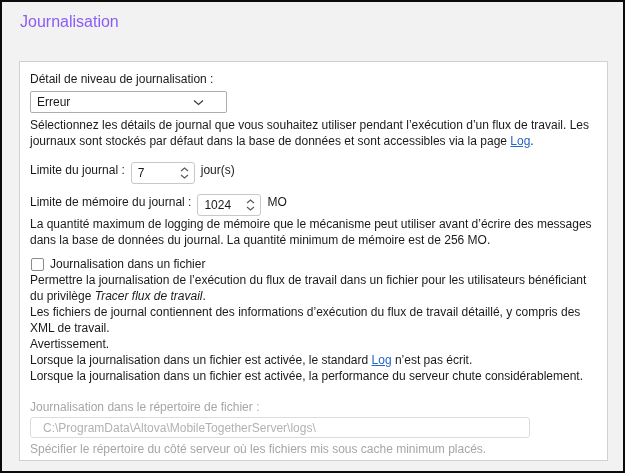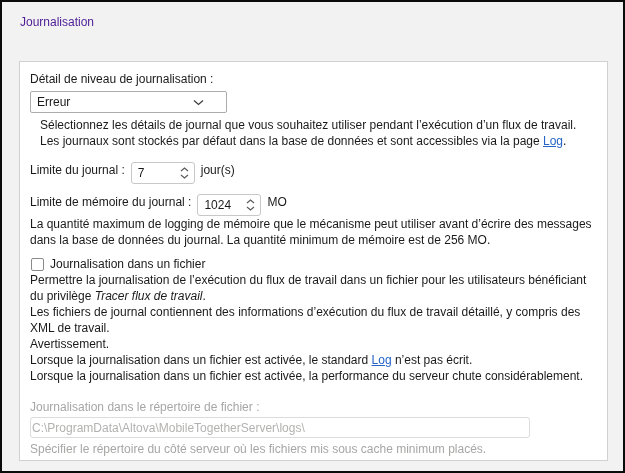--- a/index.html
+++ b/index.html
@@ -8,22 +8,22 @@
     width:625px; height:473px;
     box-sizing:border-box;
     border:2px solid #0b0b0b;
     background:#f2f2f2;
     font-family:"Liberation Sans", sans-serif;
     color:#1a1a1a;
     overflow:hidden;
   }
   .page-title {
     position:absolute; left:18px; top:10px;
-    font-size:12px; line-height:20px;
-    color:#4c1d95;
+    font-size:16px; line-height:20px;
+    color:#8b5cf6;
   }
   .groupbox {
     position:absolute; left:17px; top:59px;
     width:589px; height:400px;
     box-sizing:border-box;
     background:#ffffff;
     border:1px solid #d2d1d0;
     padding:9px 10px;
     font-size:12px; line-height:16px;
   }
@@ -33,21 +33,21 @@
     margin-top:4px;
     width:197px; height:22px;
     box-sizing:border-box;
     border:1px solid #adacab;
     border-radius:2px;
     background:#ffffff;
     display:flex; align-items:center; justify-content:space-between;
     padding:0 22px 0 6px;
     cursor:default;
   }
-  .help { margin-top:4px;margin-left:10px; }
+  .help { margin-top:4px; }
   .link { color:#2563c6; text-decoration:underline; cursor:pointer; }
   .spin-row { display:flex; }
   .row-limit { margin-top:13px; }
   .row-memory { margin-top:10px; }
   .spinbox {
     display:inline-flex; align-items:center;
     box-sizing:border-box;
     width:64px; height:22px;
     border:1px solid #c9c8c7; border-radius:3px;
     background:#ffffff;
@@ -77,21 +77,21 @@
   .dir-label { margin-top:15px; }
   .path-input {
     display:block;
     margin-top:2px;
     box-sizing:border-box;
     width:500px; height:21px;
     border:1px solid #dddcdb; border-radius:3px;
     background:#ffffff;
     color:#b3b2b1;
     font:inherit;
-    padding:0 1px;
+    padding:0 12px;
   }
   .dir-help { margin-top:3px; }
 </style>
 </head>
 <body>
 
 <div class="window">
 
   <div class="page-title">Journalisation</div>
 

